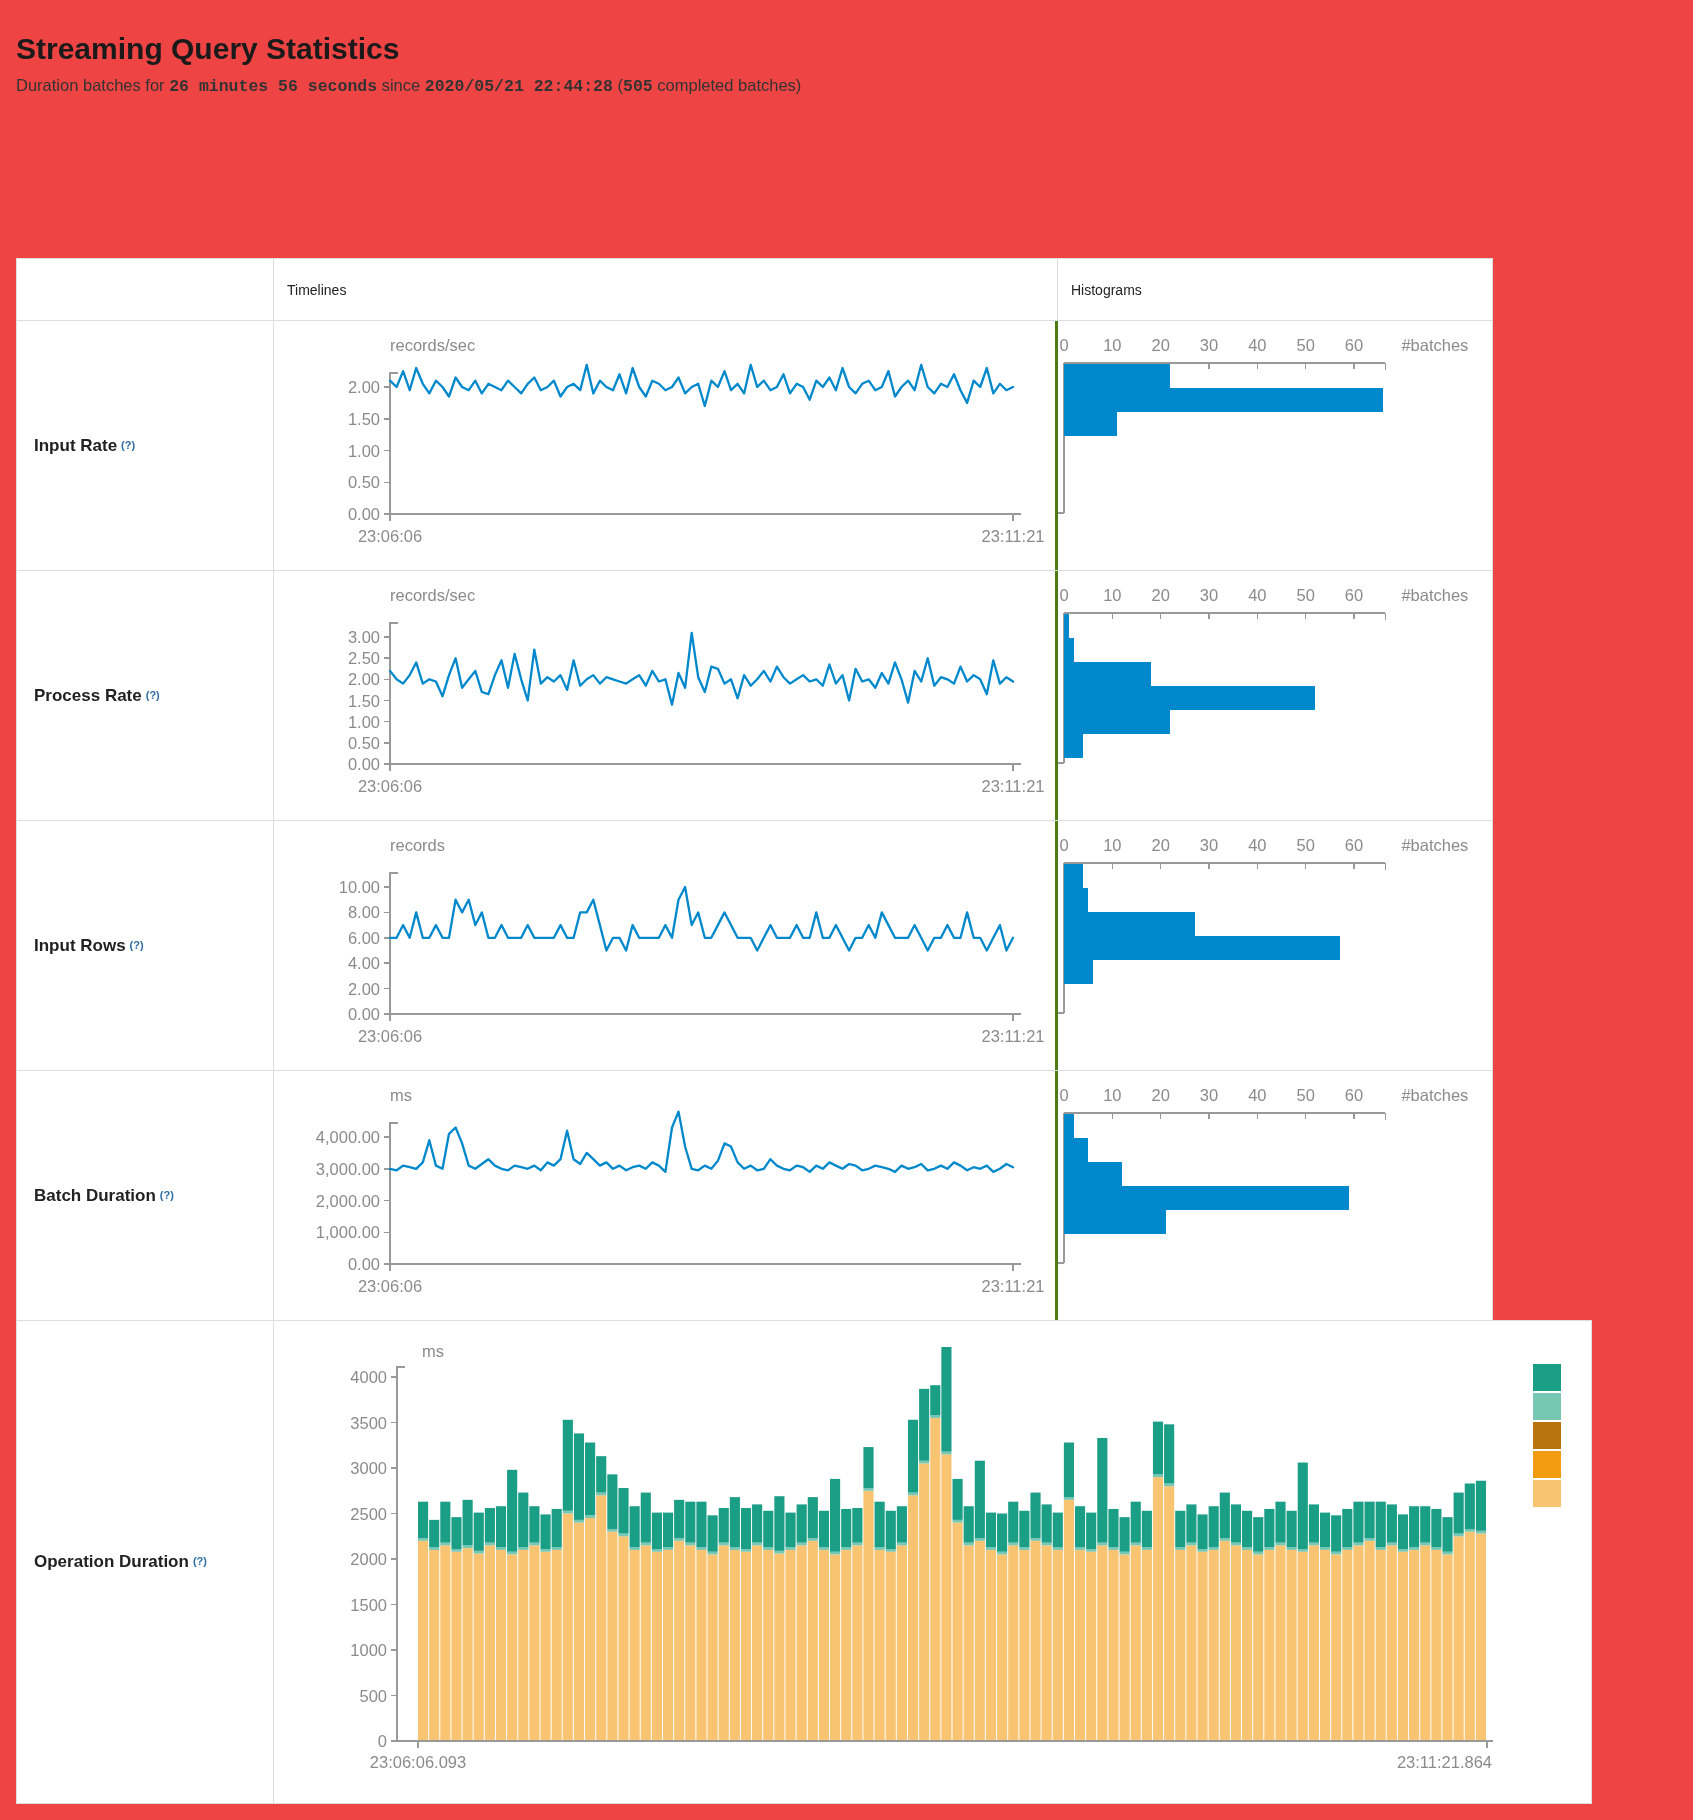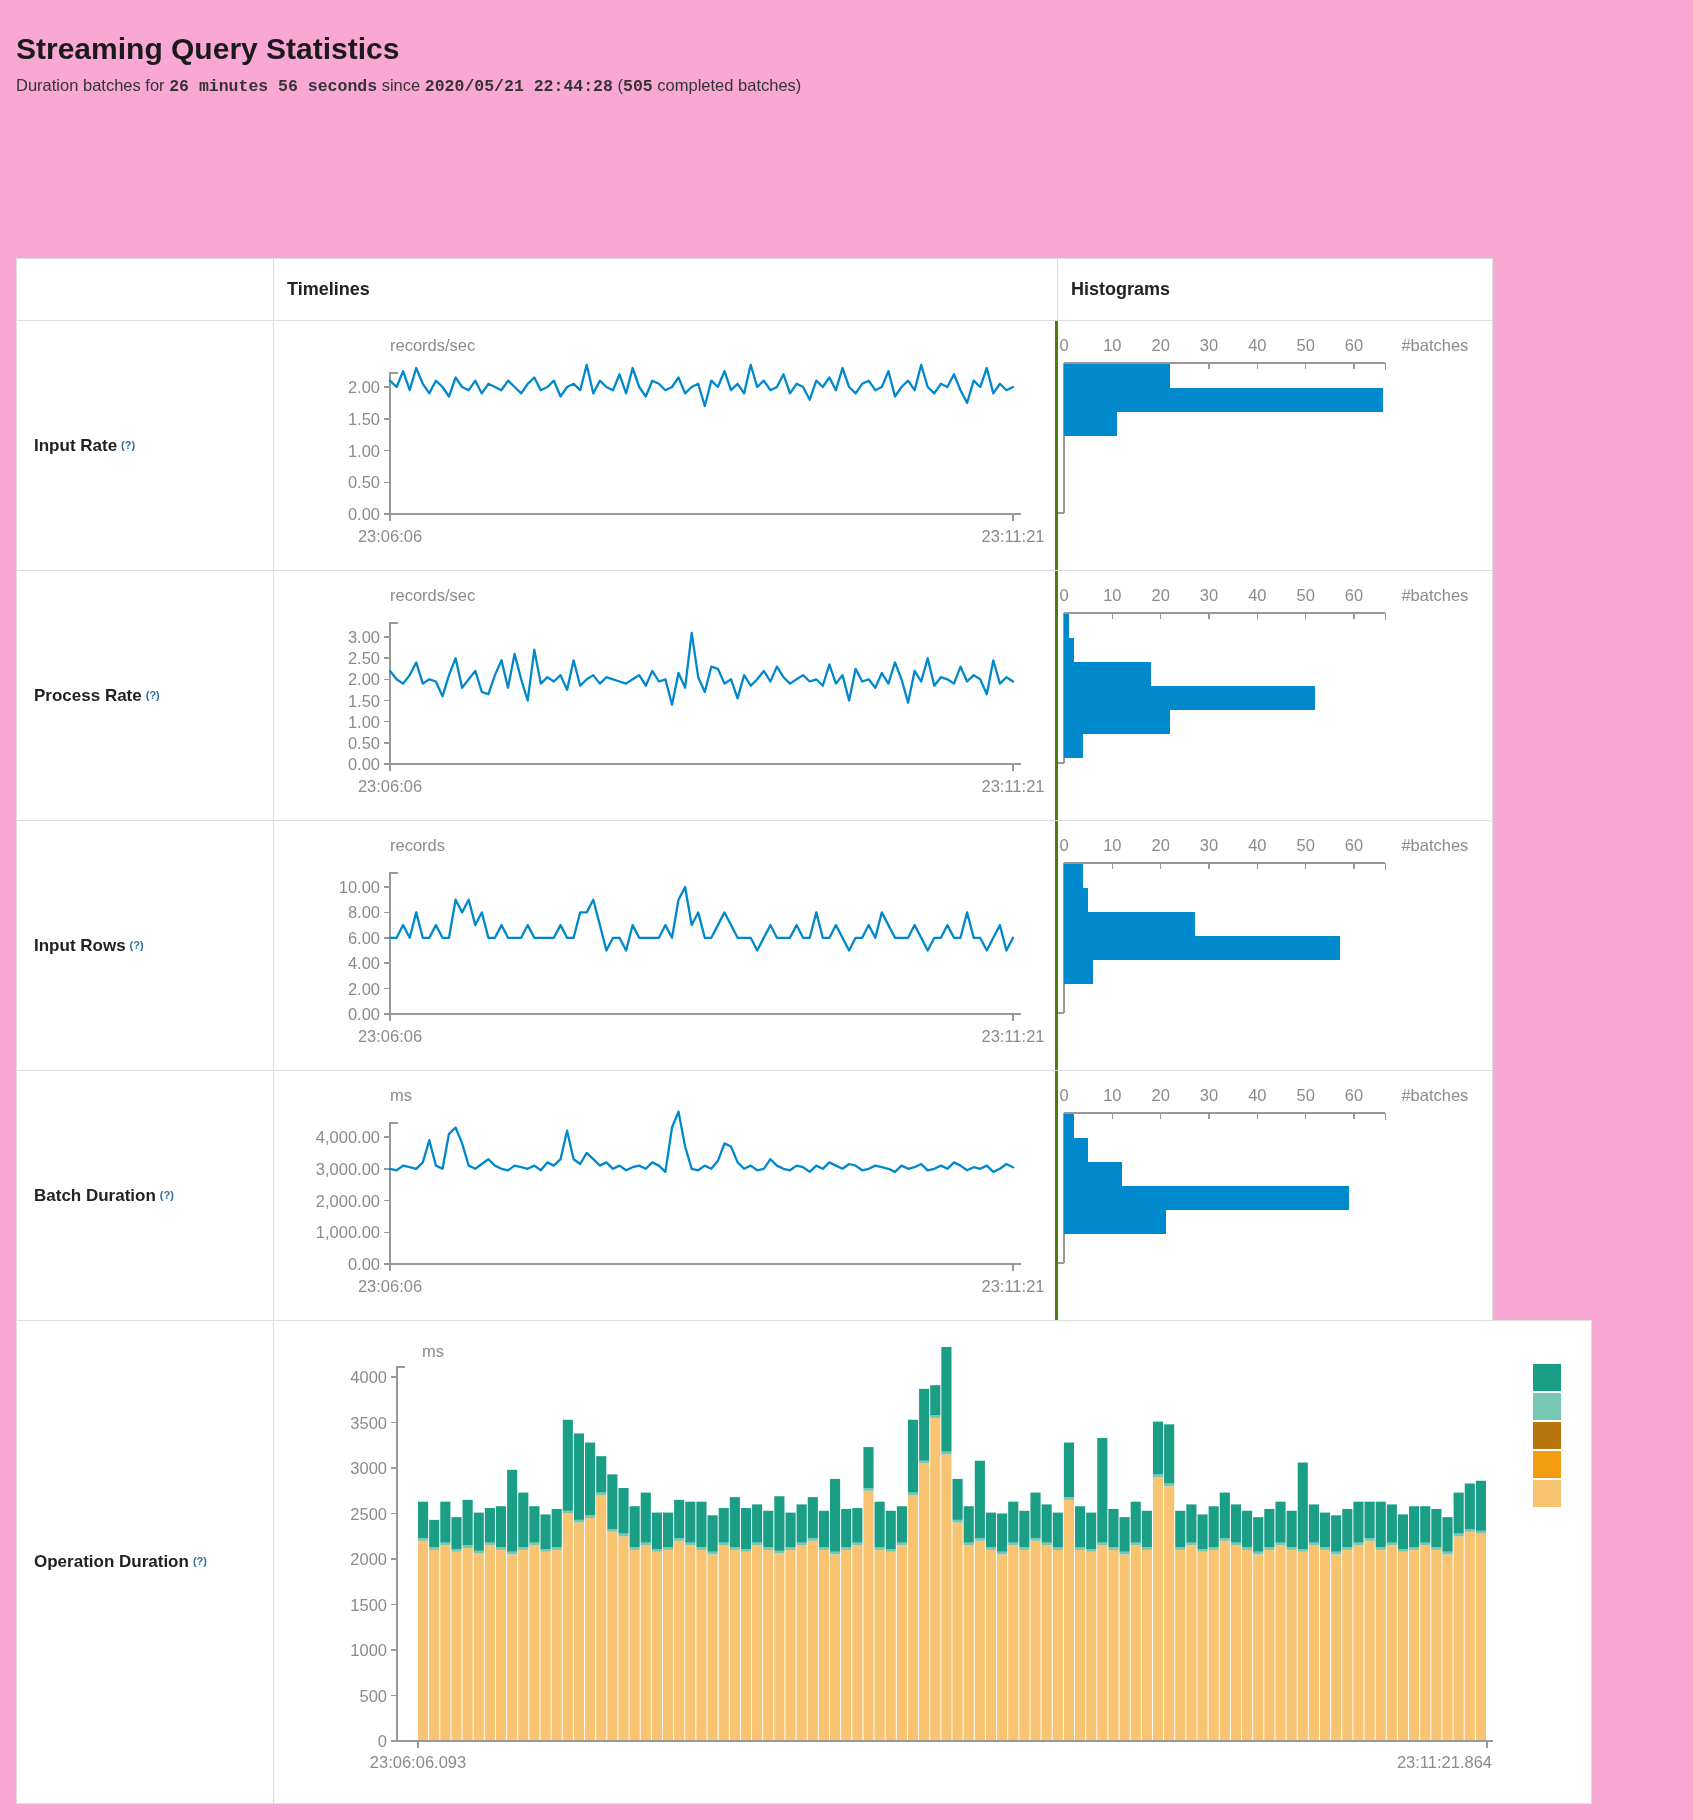--- a/index.html
+++ b/index.html
@@ -1,25 +1,25 @@
 <!DOCTYPE html>
 <html><head>
 <meta charset="utf-8">
 <style>
   html,body{margin:0;padding:0;background:#fff;}
   body{font-family:"Liberation Sans",sans-serif;color:#333;font-size:16px;}
-  .page{position:relative;width:1693px;height:1820px;background:#f9a8d4;overflow:hidden;}
+  .page{position:relative;width:1693px;height:1820px;background:#ef4444;overflow:hidden;}
   .title{position:absolute;left:16px;top:12px;font-size:30px;font-weight:bold;color:#1a1a1a;}
   .subtitle{position:absolute;left:16px;top:76px;font-size:16.5px;color:#333;}
   .b{font-weight:bold;font-family:Liberation Mono, monospace;}
   .meta{position:absolute;left:16px;top:134px;font-size:16.5px;line-height:30px;color:#333;}
   .tbl-main{position:absolute;left:16px;top:258px;width:1477px;height:1063px;border:1px solid #ddd;box-sizing:border-box;background:#fff;}
   .tbl-op{position:absolute;left:16px;top:1320px;width:1576px;height:484px;border:1px solid #ddd;box-sizing:border-box;background:#fff;}
   .hrow{display:flex;height:62px;border-bottom:1px solid #ddd;box-sizing:border-box;}
-  .hcell{font-weight:bold;font-size:18px;color:#222;display:flex;align-items:center;box-sizing:border-box;}
+  .hcell{font-weight:normal;font-size:14px;color:#222;display:flex;align-items:center;box-sizing:border-box;}
   .c-label{width:257px;border-right:1px solid #ddd;box-sizing:border-box;padding-left:14px;}
   .c-time{width:784px;border-right:1px solid #ddd;box-sizing:border-box;padding-left:13px;}
   .c-hist{flex:1;padding-left:13px;box-sizing:border-box;}
   .drow{display:flex;height:250px;border-bottom:1px solid #ddd;box-sizing:border-box;}
   .drow.last{border-bottom:none;height:250px;}
   .lblcell{width:257px;border-right:1px solid #ddd;box-sizing:border-box;display:flex;align-items:center;padding-left:17px;font-weight:bold;font-size:17px;color:#222;}
   .lblcell sup{font-size:11px;color:#2e6da4;font-weight:bold;margin-left:4px;position:relative;top:-1px;}
   .chartcell{width:784px;border-right:3px solid #4d7c0f;box-sizing:border-box;position:relative;}
   .histcell{flex:1;position:relative;}
   .oprow{display:flex;height:100%;}

